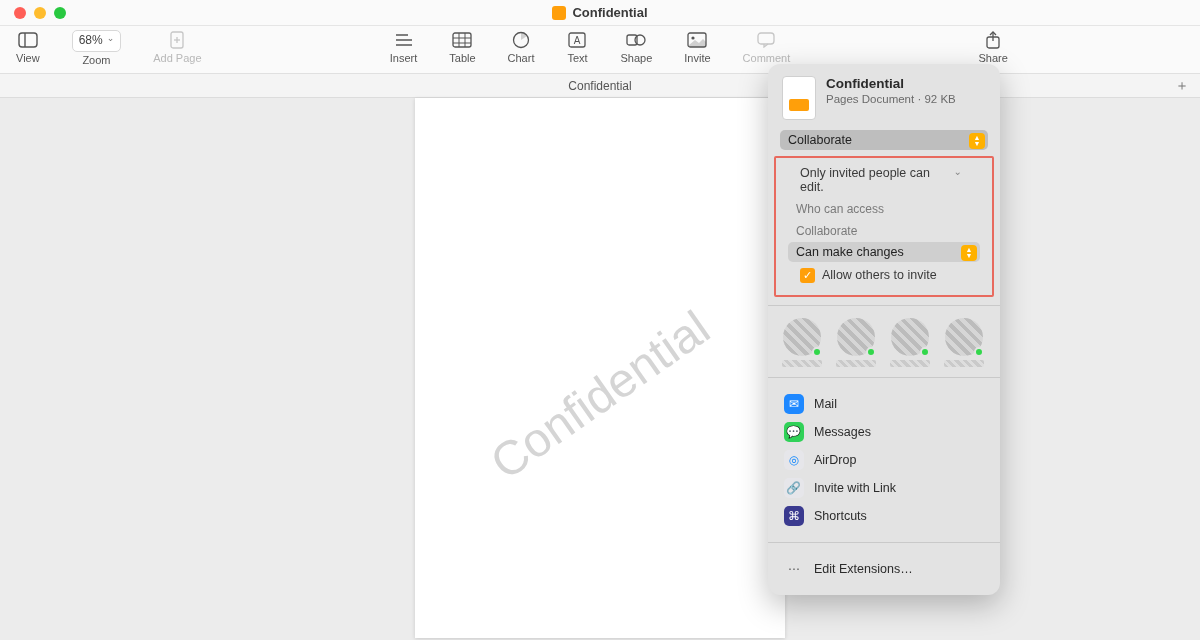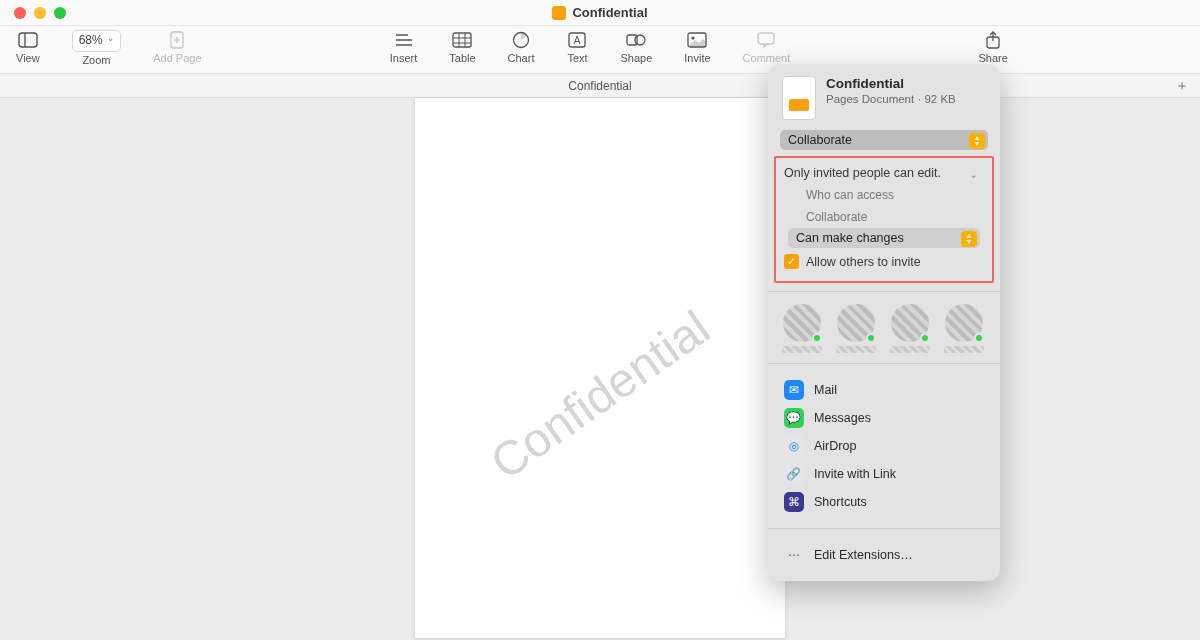--- a/index.html
+++ b/index.html
@@ -39,22 +39,22 @@
   .pp-fileicon { width:34px; height:44px; background:#fff; border:1px solid #d0d0d0; border-radius:4px; position:relative; }
   .pp-fileicon:after { content:""; position:absolute; left:6px; right:6px; top:22px; height:12px; background:#ff9f0a; border-radius:2px; }
   .pp-title { font-weight:600; font-size:13.5px; }
   .pp-sub { font-size:11.5px; color:#6a6a6a; margin-top:2px; }
 
   .pp-select { margin:0 12px 6px; height:20px; border-radius:5px; display:flex; align-items:center; padding:0 8px; font-size:12.5px; position:relative; }
   .pp-select.dark { background:#bebebe; color:#222; }
   .pp-select.light { background:#cfcfcf; color:#222; }
   .pp-select .stepper { position:absolute; right:3px; top:3px; width:16px; height:16px; background:#ffb100; border-radius:4px; display:flex; flex-direction:column; align-items:center; justify-content:center; color:#fff; font-size:7px; line-height:6px; }
 
-  .pp-row { margin:4px 8px; font-size:12.5px; color:#3a3a3a; display:flex; align-items:flex-end; }
-  .pp-label { margin:8px 30px 4px; font-size:12px; color:#7a7a7a; }
+  .pp-row { margin:4px 24px; font-size:12.5px; color:#3a3a3a; display:flex; align-items:flex-start; }
+  .pp-label { margin:8px 20px 4px; font-size:12px; color:#7a7a7a; }
 
   .pp-check { width:15px; height:15px; background:#ff9f0a; border-radius:3px; margin-right:7px; display:flex; align-items:center; justify-content:center; color:#fff; font-size:11px; }
 
   .pp-highlight { border:2px solid #e86a5e; margin:0 6px; padding:4px 0 8px; border-radius:2px; }
 
   .pp-divider { height:1px; background:#c9c9c9; margin:8px 0; }
 
   .pp-contacts { display:flex; gap:14px; padding:4px 14px 2px; }
   .contact { display:flex; flex-direction:column; align-items:center; gap:4px; }
   .avatar { width:38px; height:38px; border-radius:50%; background:repeating-linear-gradient(45deg,#bcbcbc 0 4px,#d6d6d6 4px 8px); position:relative; }

